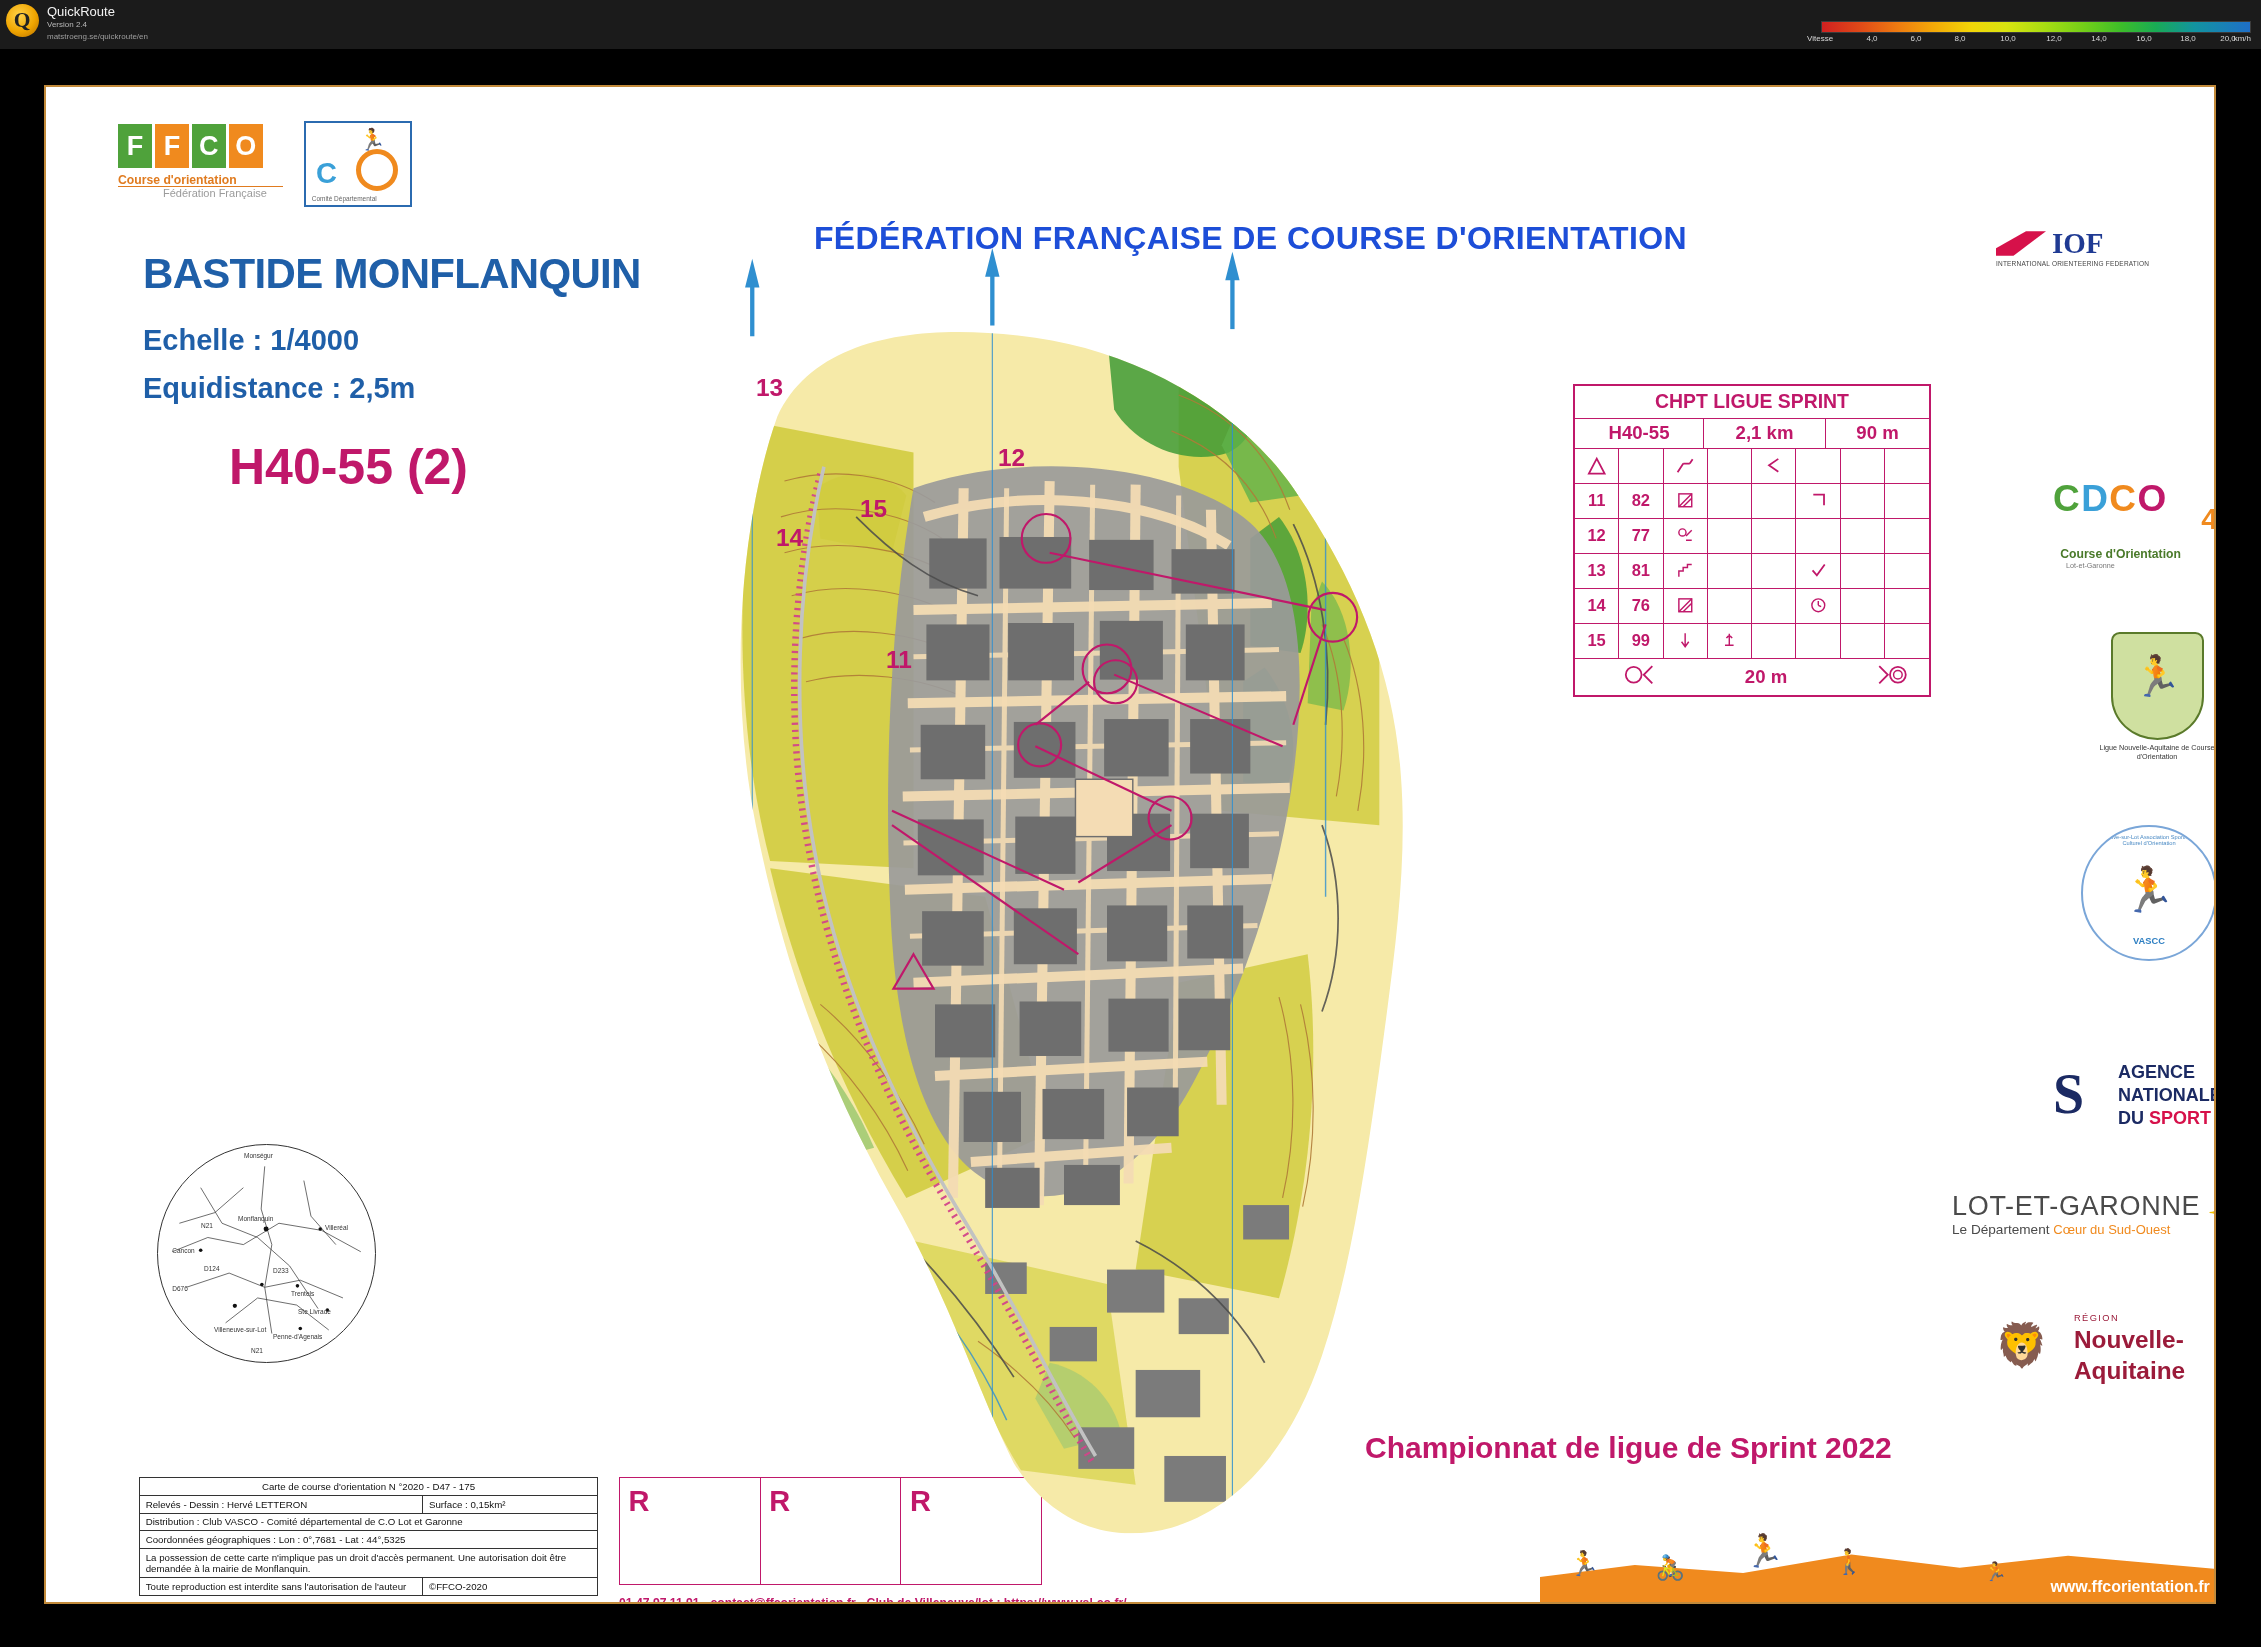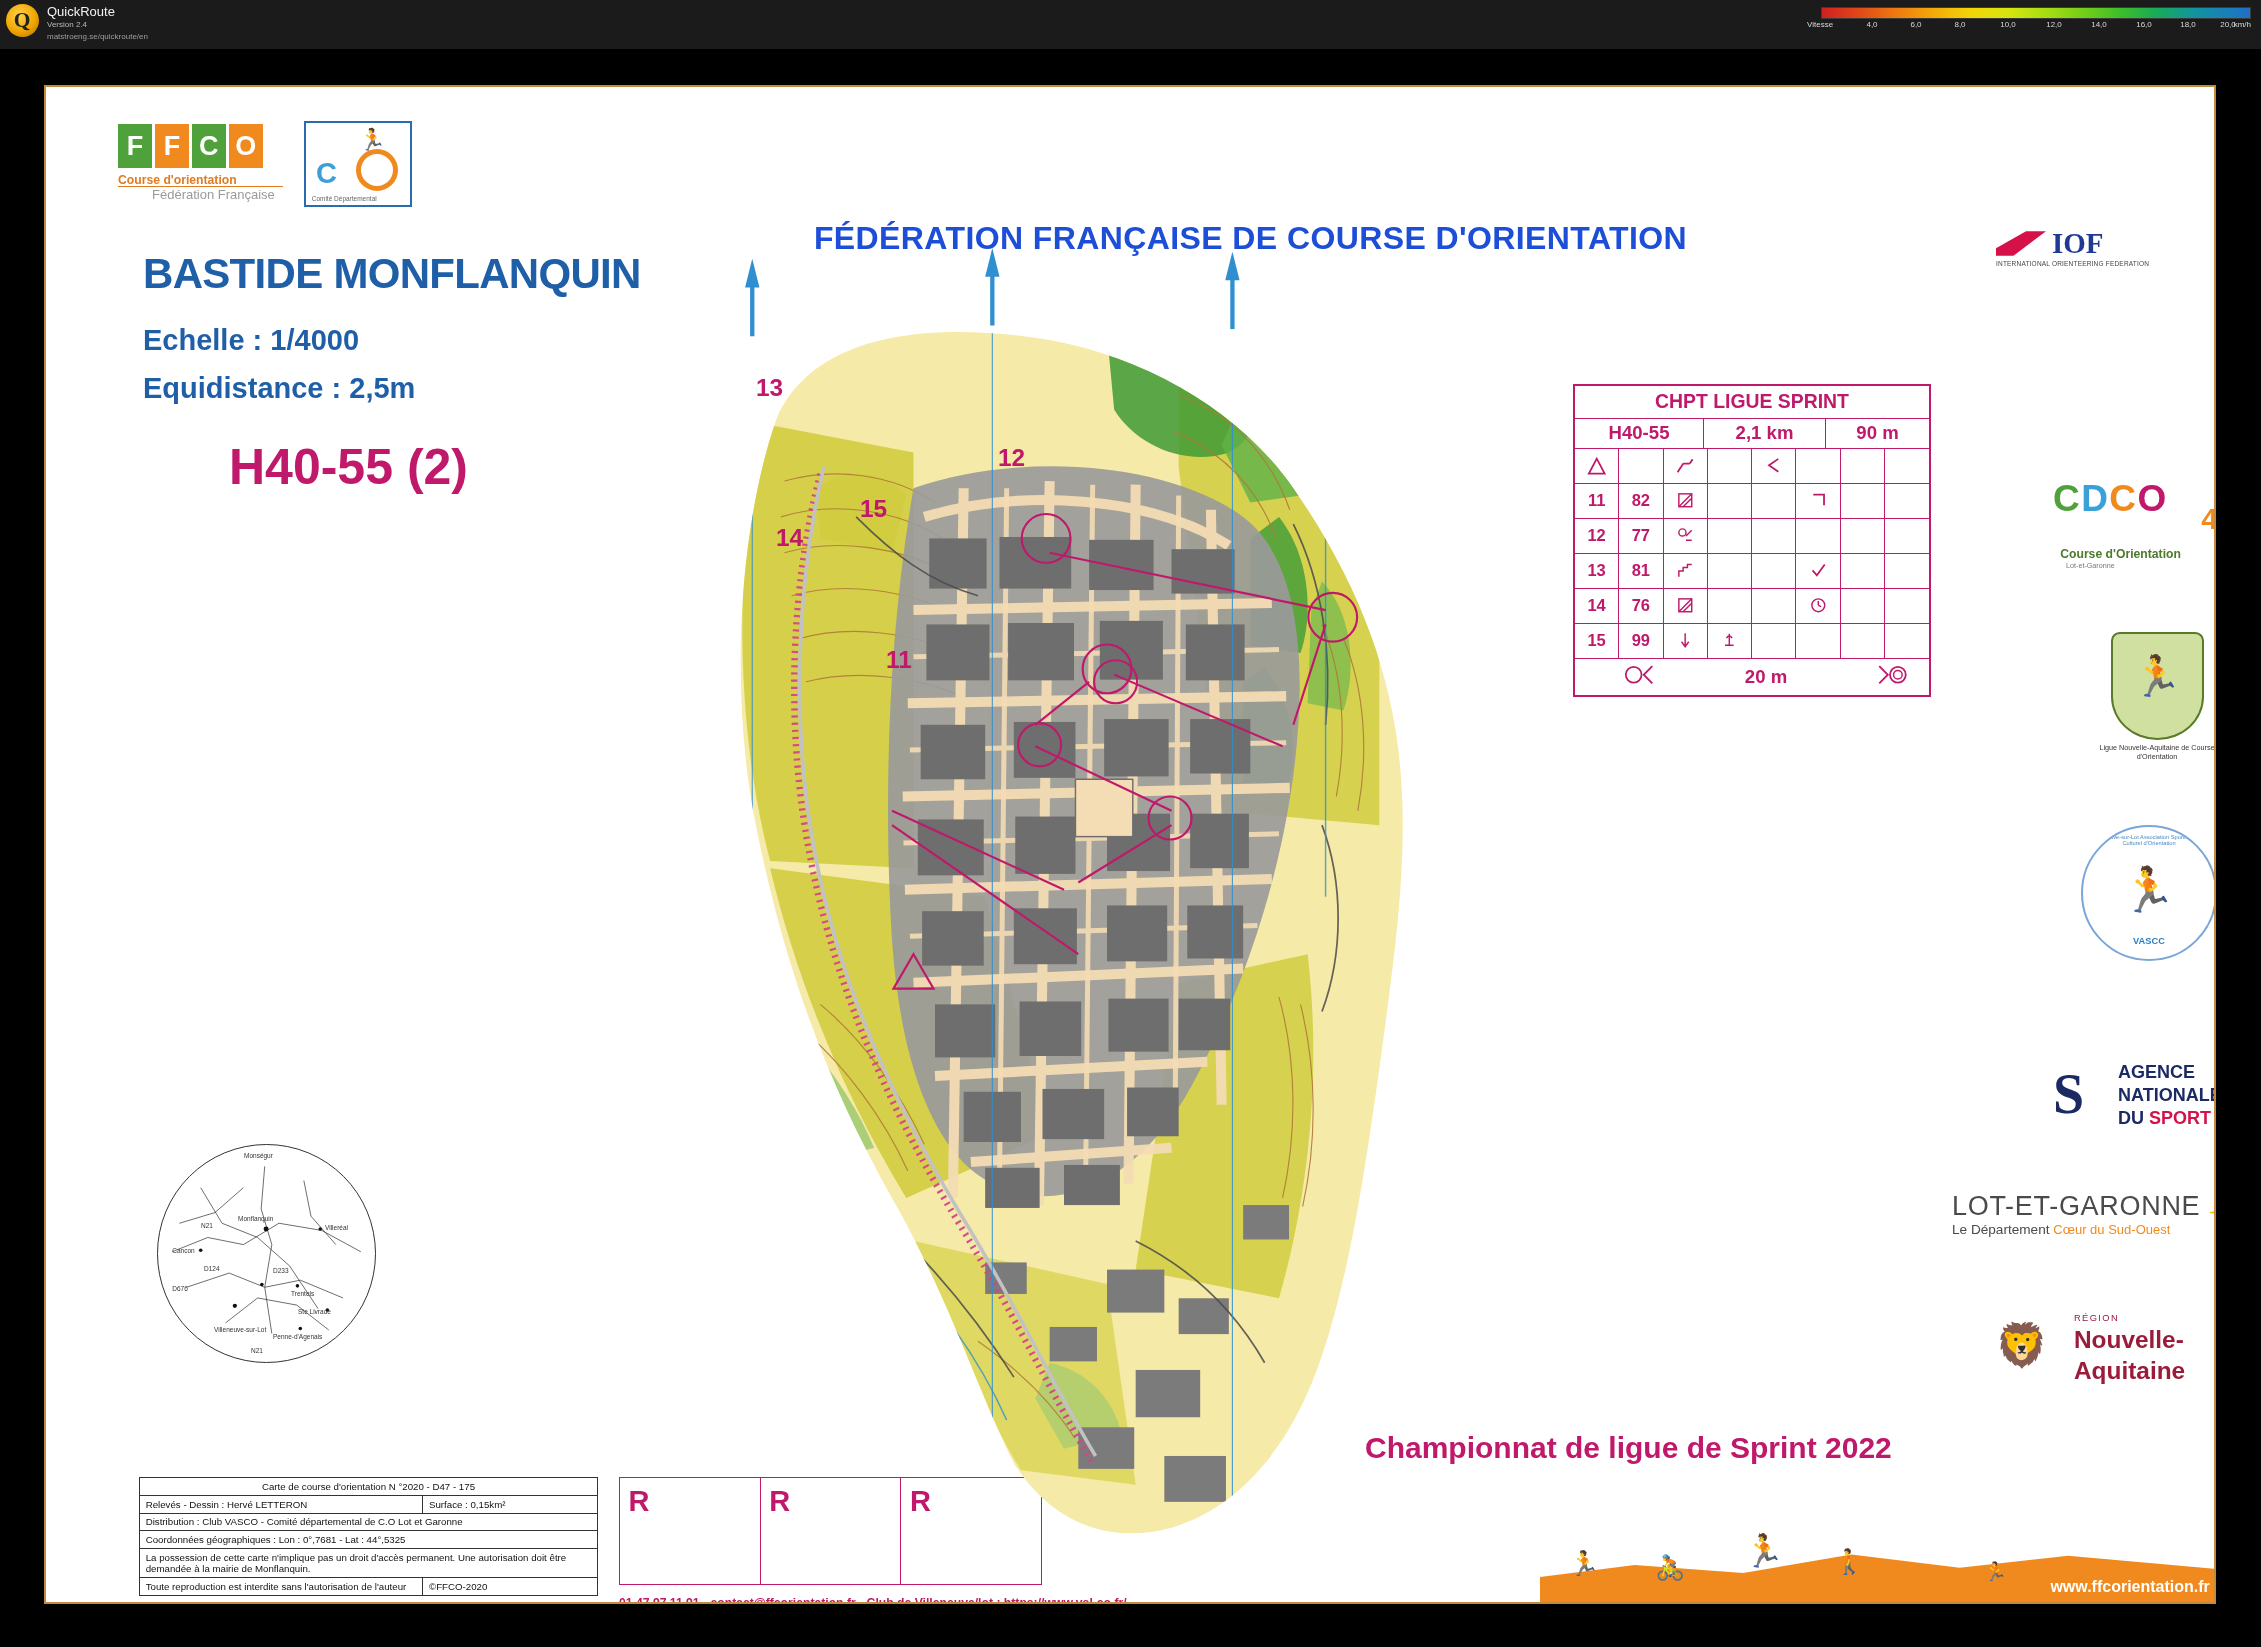--- a/index.html
+++ b/index.html
@@ -21,21 +21,21 @@
     position:absolute; left:5.7px; top:4.3px; width:33px; height:33px;
     border-radius:50%;
     background: radial-gradient(circle at 40% 35%, #ffd24a 0%, #f0a500 55%, #b36b00 100%);
     color:#222; font-weight:bold; font-size:21.5px; text-align:center; line-height:33px;
     font-family:"Liberation Serif", serif;
   }
   #qr-title { position:absolute; left:47px; top:4.3px; font-size:13px; color:#f2f2f2; }
   #qr-version { position:absolute; left:47px; top:20px; font-size:8px; color:#b9b9b9; }
   #qr-url { position:absolute; left:47px; top:32px; font-size:8px; color:#9e9e9e; }
 
-  #qr-scale-wrap { position:absolute; right:10px; top:7px; width:444px;margin-left:28px; }
+  #qr-scale-wrap { position:absolute; right:10px; top:21px; width:444px;margin-left:28px; }
   #qr-gradient {
     height:11.5px; width:430px; margin-left:14.3px;
     background: linear-gradient(to right,
       #d02020 0%, #e04a18 9%, #ef7d10 18%, #f3a908 26%,
       #f2d608 35%, #d9e410 43%, #a8dd12 52%, #74cf18 61%,
       #3cbd2a 70%, #19ab55 78%, #1294a0 87%, #1f6fc8 100%);
     border:0.7px solid #3b3b3b;
   }
   #qr-ticks { position:relative; height:11.5px; width:444px; margin-top:1.4px; }
   #qr-ticks .tick {
@@ -53,21 +53,21 @@
   }
 
   
   #ffco-logo { position:absolute; left:43px; top:37px; width:344px; height:100px; }
   .ffco-tiles { position:absolute; left:29px; top:0; display:flex; gap:2.9px; }
   .ftile { width:34px; height:44px; display:flex; align-items:center; justify-content:center;
            font-family:"Liberation Sans", sans-serif; font-weight:bold; font-size:27px; color:#fff; }
   .ftile.green { background:#4fa23b; }
   .ftile.orange { background:#f08a1e; }
   .ffco-sub { position:absolute; left:29px; top:49px; font-size:12.2px; color:#e07b1f; font-weight:bold; }
-  .ffco-sub2 { position:absolute; left:63px; top:63px; font-size:13px; color:#9b9b9b; }
+  .ffco-sub2 { position:absolute; left:74px; top:63px; font-size:11px; color:#9b9b9b; }
   .ffco-underline { position:absolute; left:29px; top:62px; width:165px; height:1.4px; background:#e07b1f; }
   #cdco-small {
     position:absolute; left:215px; top:-2.9px; width:108px; height:86px;
     border:2.2px solid #2b6bb0; background:#fff;
   }
   #cdco-small .cd-c { position:absolute; left:10px; top:34px; font-size:29px; font-weight:bold; color:#3aa0d8; }
   #cdco-small .cd-o { position:absolute; left:50px; top:26px; width:42px; height:42px;
                       border:5.7px solid #f08a1e; border-radius:50%; }
   #cdco-small .cd-run { position:absolute; left:53px; top:4.3px; font-size:21.5px; color:#4fa23b; }
   #cdco-small .cd-cap { position:absolute; left:5.7px; bottom:2.9px; font-size:6.5px; color:#666; }

